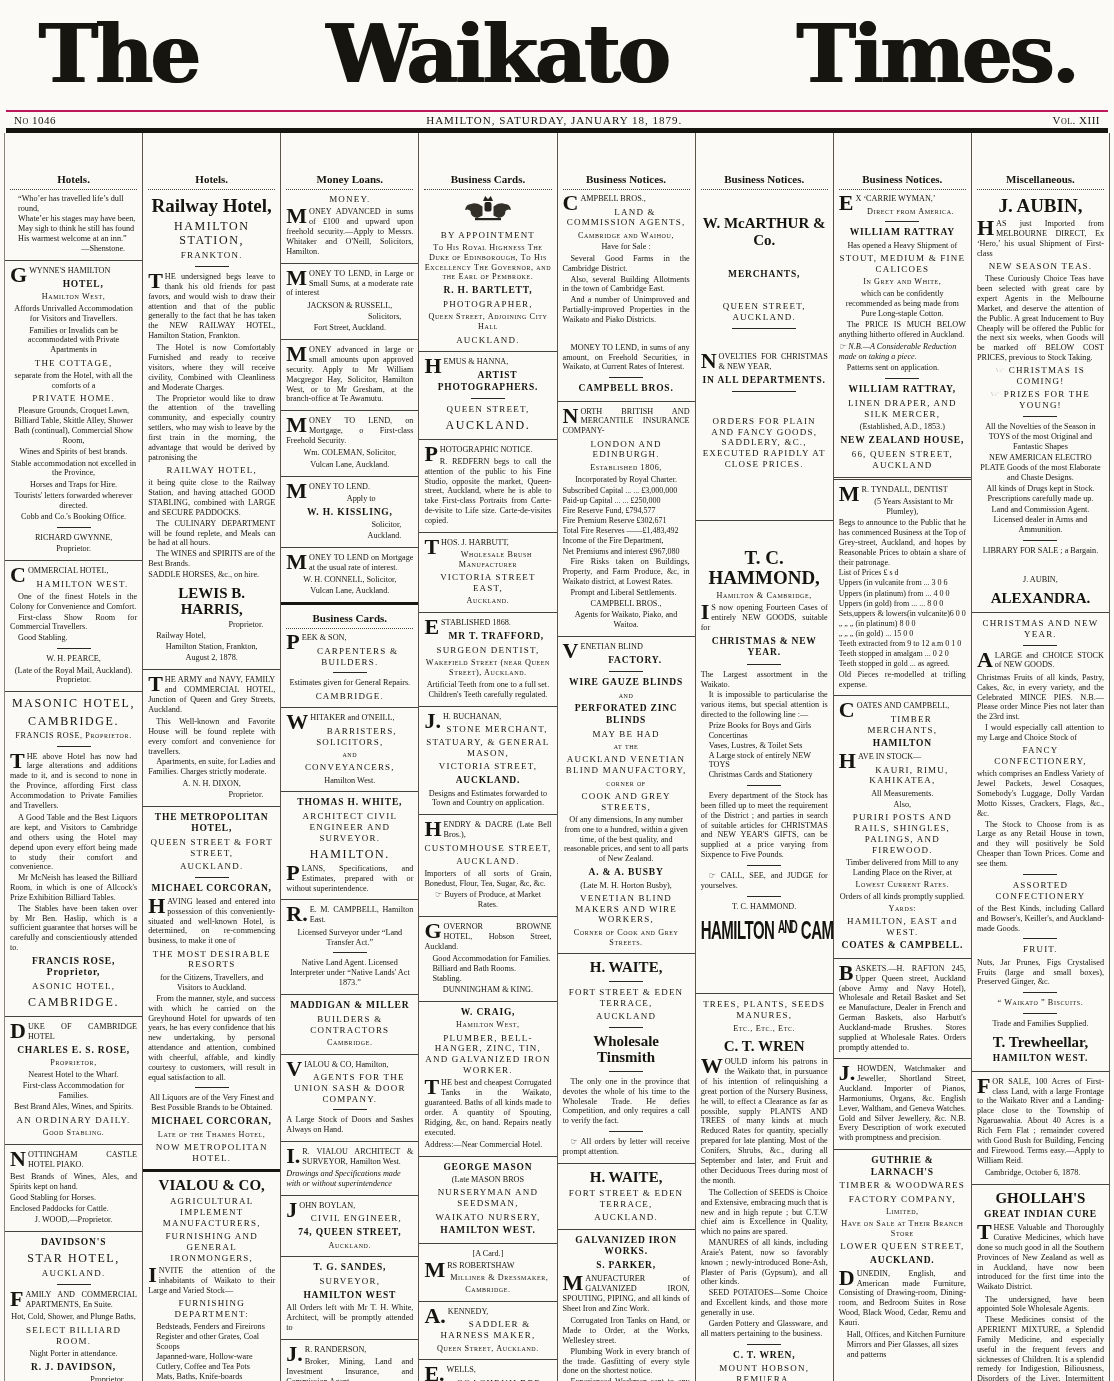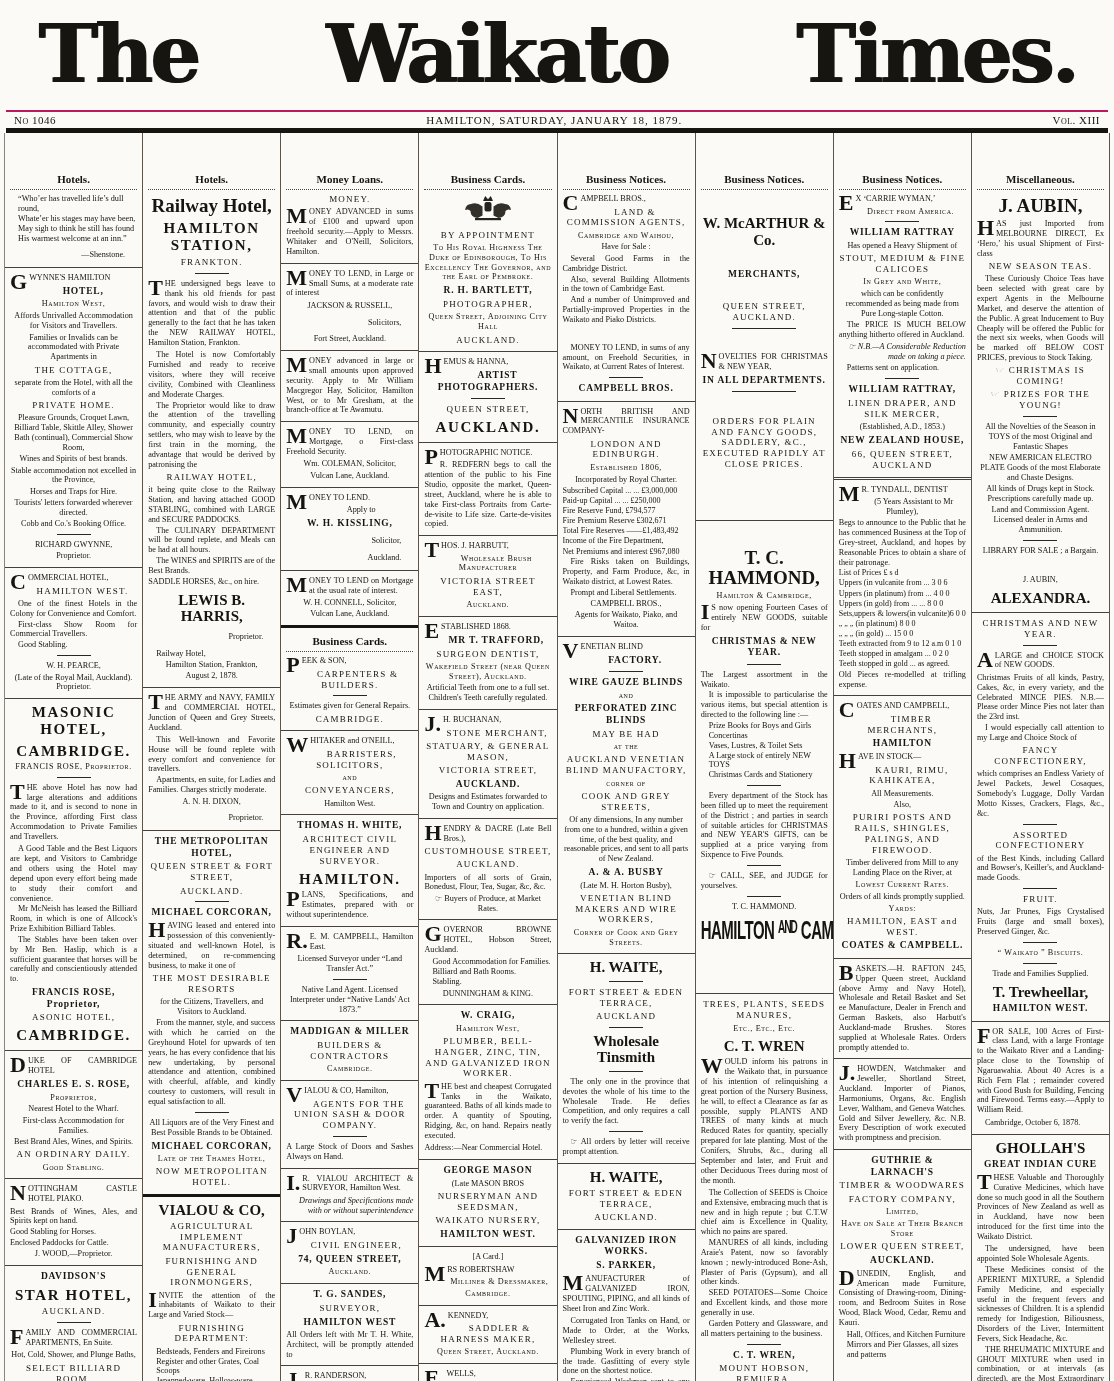--- a/index.html
+++ b/index.html
@@ -22,26 +22,26 @@
        overflow:hidden;font-size:8.2px;line-height:1.2;}
   .col:first-child{border-left:1px solid #8a847a;}
   .colhead,.colheadmid{text-align:center;font-weight:bold;font-size:11px;
        padding:2px 0 3px;border-bottom:1px dotted #4a453d;margin-bottom:4px;margin-top:37px;}
   .colheadmid{margin-top:4px;}
   
   .b  {text-align:justify;margin:1px 0;}
   .bi {text-align:justify;text-indent:8px;margin:1px 0;}
   .c  {text-align:center;margin:1.5px 0;}
   .v  {text-align:left;padding-left:8px;margin:0;}
-  .r  {text-align:right;padding-right:12px;margin:7px 0;}
+  .r  {text-align:right;padding-right:12px;margin:1px 0;}
   .sc {text-align:center;letter-spacing:.6px;margin:2px 0;font-variant:small-caps;}
-  .it {text-align:right;font-style:italic;margin:2px 0;}
+  .it {text-align:left;font-style:italic;margin:2px 0;}
   .h1 {text-align:center;font-weight:bold;font-size:19px;margin:6px 0 3px;line-height:1.05;}
   .h1b{text-align:center;font-weight:bold;font-size:15px;margin:5px 0 2px;line-height:1.1;}
-  .h2 {text-align:center;font-weight:bold;font-size:15px;letter-spacing:1.6px;margin:4px 0 2px;line-height:1.15;}
+  .h2 {text-align:center;font-weight:normal;font-size:12px;letter-spacing:1.6px;margin:4px 0 2px;line-height:1.15;}
   .h3 {text-align:center;font-weight:bold;font-size:9.5px;letter-spacing:.8px;margin:3px 0 2px;line-height:1.2;}
   .h4 {text-align:center;font-size:9px;letter-spacing:1.2px;margin:2.5px 0;line-height:1.2;}
   .drop{text-align:justify;margin:2.5px 0;}
   .drop::first-letter{font-size:22px;font-weight:bold;float:left;
         line-height:16px;padding:1px 2px 0 0;}
   .pr {white-space:nowrap;overflow:hidden;font-size:8px;margin:.5px 0;}
   .rule {width:34px;border-top:1px solid #2a2722;margin:5px auto;height:0;}
   .rule2{width:64px;border-top:1px solid #2a2722;margin:5px auto;height:0;}
   .divider {border-top:1px solid #46413a;margin:6px -5px 5px;height:0;}
   .dividerb{border-top:3px solid #17150f;margin:6px -5px 5px;height:0;}
@@ -565,20 +565,21 @@
         <div class="c">J. AUBIN,</div>
         <div class="h1b">ALEXANDRA.</div>
         <div class="divider"></div>
         <div class="h4">CHRISTMAS AND NEW YEAR.</div>
         <div class="rule"></div>
         <div class="drop">A LARGE and CHOICE STOCK of NEW GOODS.</div>
         <div class="b">Christmas Fruits of all kinds, Pastry, Cakes, &amp;c, in every variety, and the Celebrated MINCE PIES.  N.B.—Please order Mince Pies not later than the 23rd inst.</div>
         <div class="bi">I would especially call attention to my Large and Choice Stock of</div>
         <div class="h4">FANCY CONFECTIONERY,</div>
         <div class="b">which comprises an Endless Variety of Jewel Packets, Jewel Cosaques, Somebody's Luggage, Dolly Vardan Motto Kisses, Crackers, Flags, &amp;c., &amp;c.</div>
+        <div class="bi">The Stock to Choose from is as Large as any Retail House in town, and they will positively be Sold Cheaper than Town Prices.  Come and see them.</div>
         <div class="rule"></div>
         <div class="h4">ASSORTED CONFECTIONERY</div>
         <div class="b">of the Best Kinds, including Callard and Bowser's, Keiller's, and Auckland-made Goods.</div>
         <div class="rule"></div>
         <div class="h4">FRUIT.</div>
         <div class="b">Nuts, Jar Prunes, Figs Crystalised Fruits (large and small boxes), Preserved Ginger, &amp;c.</div>
         <div class="rule"></div>
         <div class="sc">“ Waikato ” Biscuits.</div>
         <div class="rule"></div>
         <div class="c">Trade and Families Supplied.</div>

